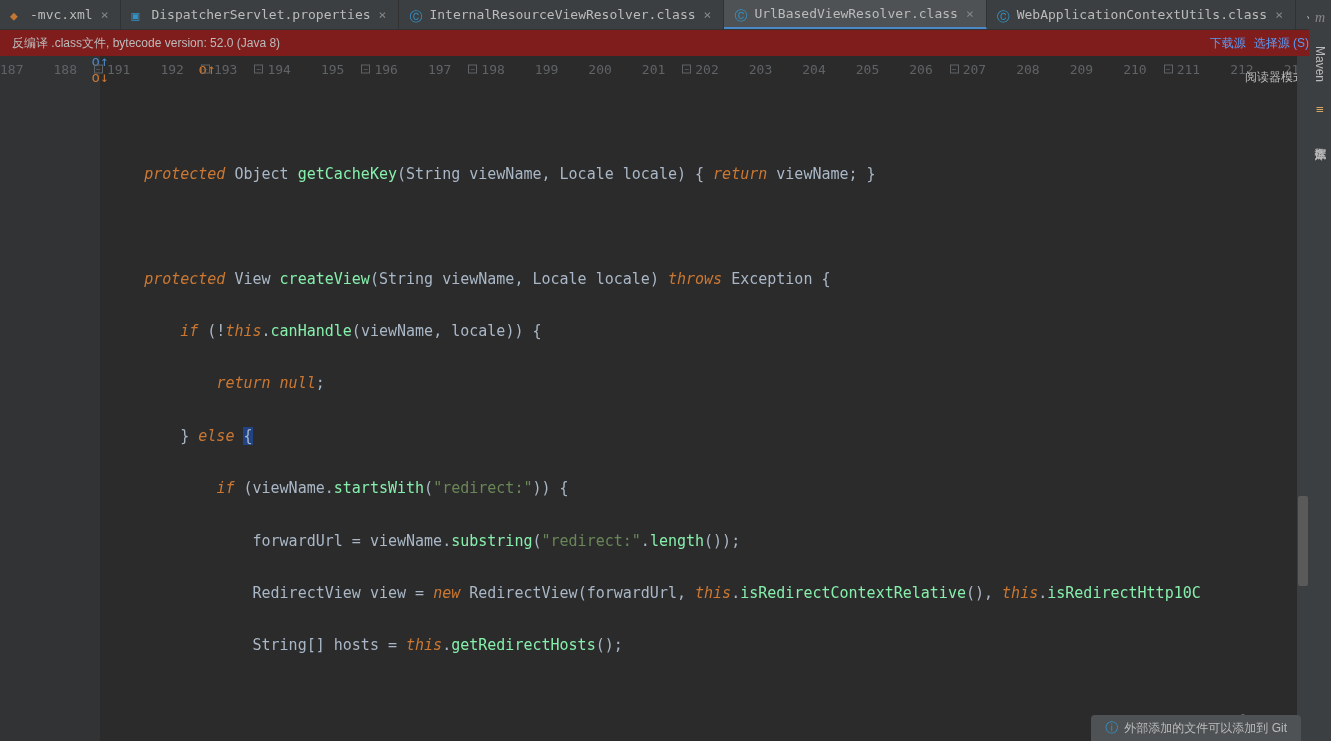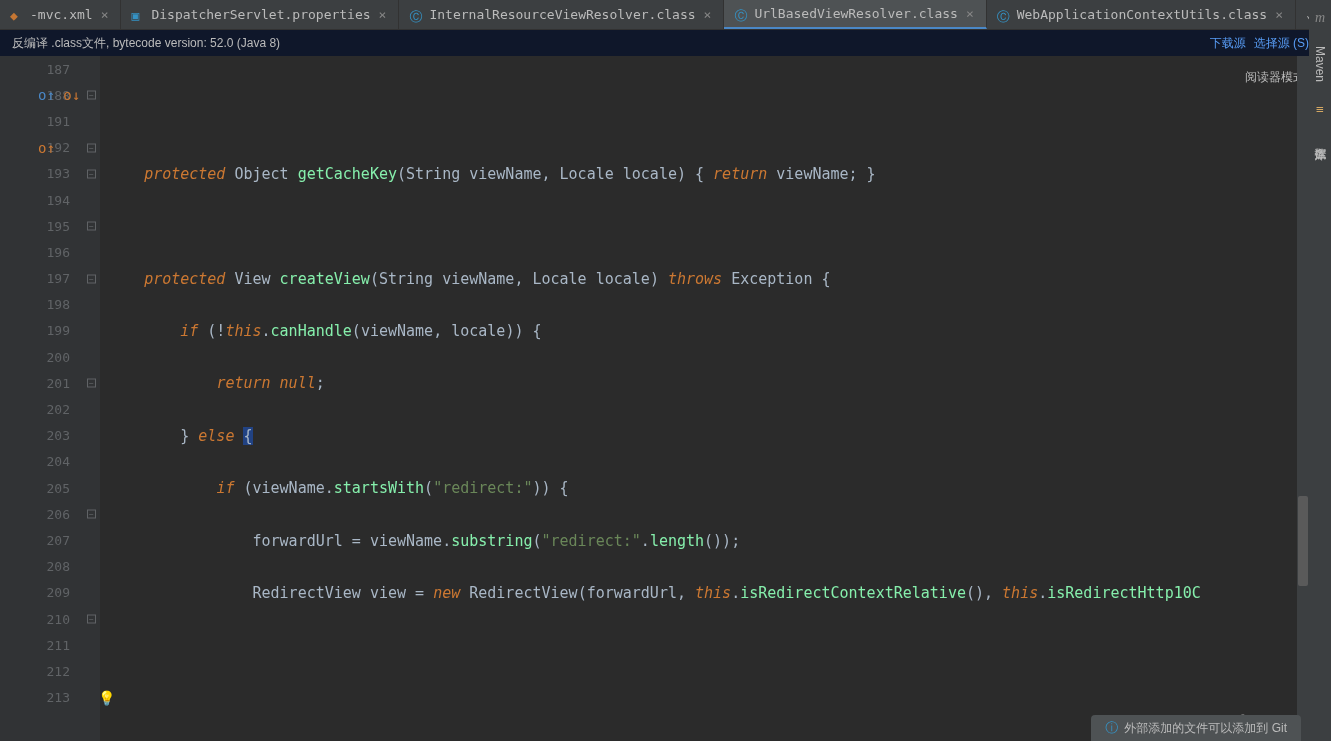--- a/index.html
+++ b/index.html
@@ -45,21 +45,21 @@
 }
 .tab-overflow {
   padding: 0 10px;
   color: #bbb;
   cursor: pointer;
 }
 .info-bar {
   display: flex;
   justify-content: space-between;
   align-items: center;
-  background: #0f172a;
+  background: #7f1d1d;
   height: 26px;
   padding: 0 12px;
   color: #bbb;
   font-size: 12px;
   font-family: 'Microsoft YaHei', sans-serif;
 }
 .info-links {
   display: flex;
   gap: 8px;
 }
@@ -69,21 +69,21 @@
 }
 .editor-wrap {
   display: flex;
   height: calc(100% - 56px);
   position: relative;
 }
 .gutter {
   background: #313335;
   width: 100px;
   display: flex;
-  flex-direction: column;
+  flex-direction: row;
 }
 .gutter-row {
   display: flex;
   height: 26.2px;
   align-items: center;
   justify-content: flex-end;
   padding-right: 30px;
   position: relative;
 }
 .line-num {
@@ -354,20 +354,21 @@
 <div class="code-line"></div>
 <div class="code-line">    <span class="kw">protected</span> <span class="type">Object</span> <span class="fn">getCacheKey</span><span class="pn">(</span><span class="type">String</span> <span class="param">viewName</span><span class="pn">,</span> <span class="type">Locale</span> <span class="param">locale</span><span class="pn">) {</span> <span class="kw">return</span> <span class="param">viewName</span><span class="pn">; }</span></div>
 <div class="code-line"></div>
 <div class="code-line">    <span class="kw">protected</span> <span class="type">View</span> <span class="fn">createView</span><span class="pn">(</span><span class="type">String</span> <span class="param">viewName</span><span class="pn">,</span> <span class="type">Locale</span> <span class="param">locale</span><span class="pn">)</span> <span class="kw">throws</span> <span class="type">Exception</span> <span class="pn">{</span></div>
 <div class="code-line">        <span class="kw">if</span> <span class="pn">(!</span><span class="this">this</span><span class="pn">.</span><span class="fn">canHandle</span><span class="pn">(</span><span class="param">viewName</span><span class="pn">,</span> <span class="param">locale</span><span class="pn">)) {</span></div>
 <div class="code-line">            <span class="kw">return</span> <span class="kw">null</span><span class="pn">;</span></div>
 <div class="code-line">        <span class="pn">}</span> <span class="kw">else</span> <span class="pn sel">{</span></div>
 <div class="code-line">            <span class="kw">if</span> <span class="pn">(</span><span class="param">viewName</span><span class="pn">.</span><span class="fn">startsWith</span><span class="pn">(</span><span class="str">"redirect:"</span><span class="pn">)) {</span></div>
 <div class="code-line">                <span class="param">forwardUrl</span> <span class="pn">=</span> <span class="param">viewName</span><span class="pn">.</span><span class="fn">substring</span><span class="pn">(</span><span class="str">"redirect:"</span><span class="pn">.</span><span class="fn">length</span><span class="pn">());</span></div>
 <div class="code-line">                <span class="type">RedirectView</span> <span class="param">view</span> <span class="pn">=</span> <span class="kw">new</span> <span class="type">RedirectView</span><span class="pn">(</span><span class="param">forwardUrl</span><span class="pn">,</span> <span class="this">this</span><span class="pn">.</span><span class="fn">isRedirectContextRelative</span><span class="pn">(),</span> <span class="this">this</span><span class="pn">.</span><span class="fn">isRedirectHttp10C</span></div>
+<div class="code-line">                <span class="type">String</span><span class="pn">[]</span> <span class="param">hosts</span> <span class="pn">=</span> <span class="this">this</span><span class="pn">.</span><span class="fn">getRedirectHosts</span><span class="pn">();</span></div>
 <div class="code-line">                   </div>
 
 
 
 
 
 
 
 
 

